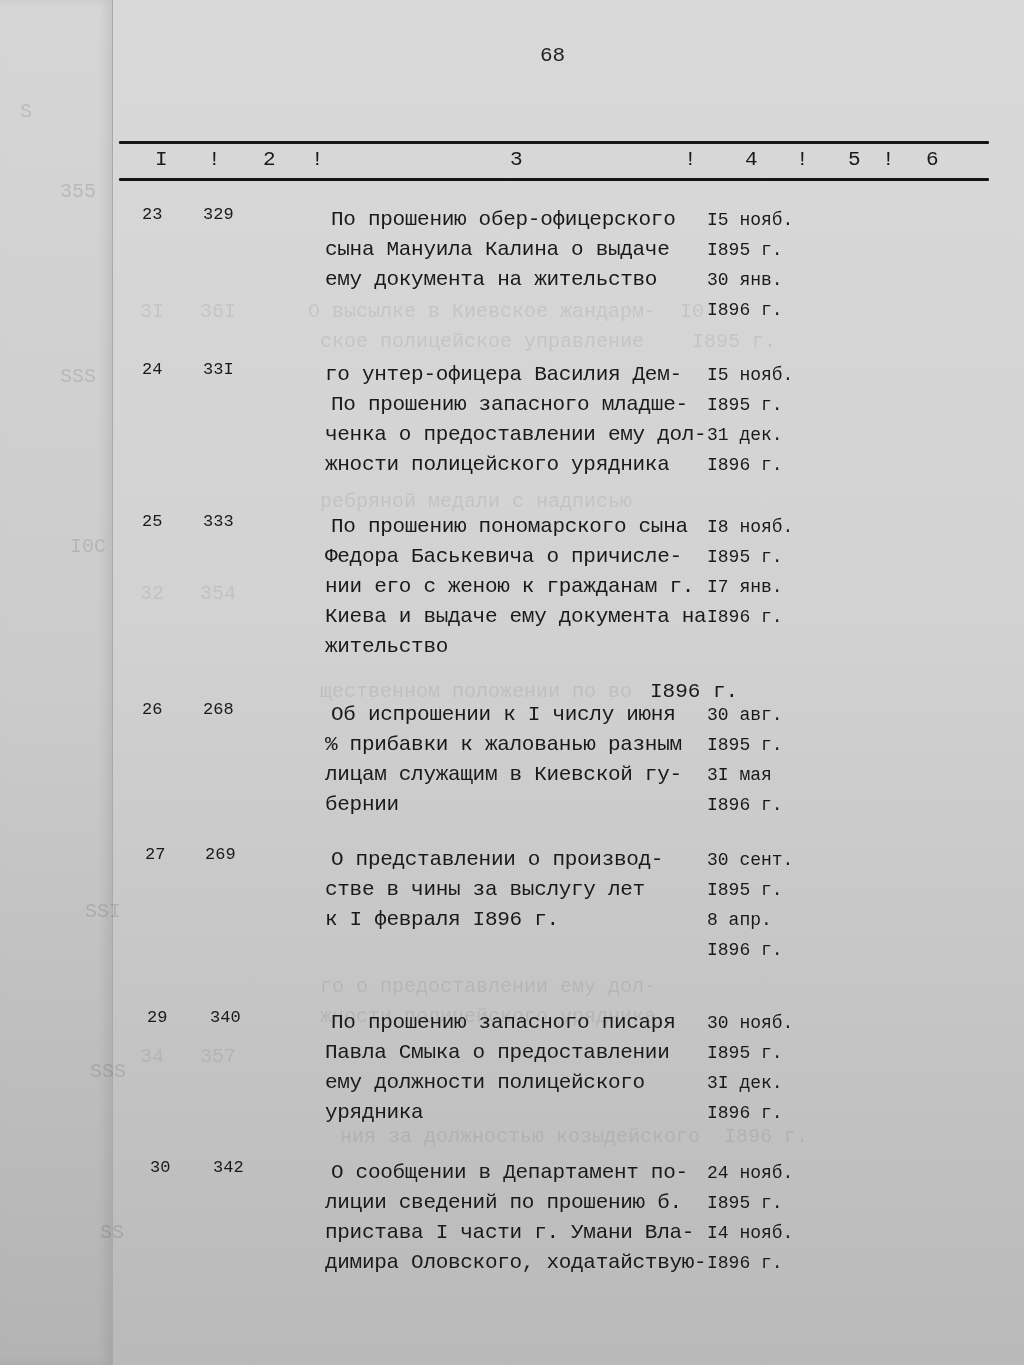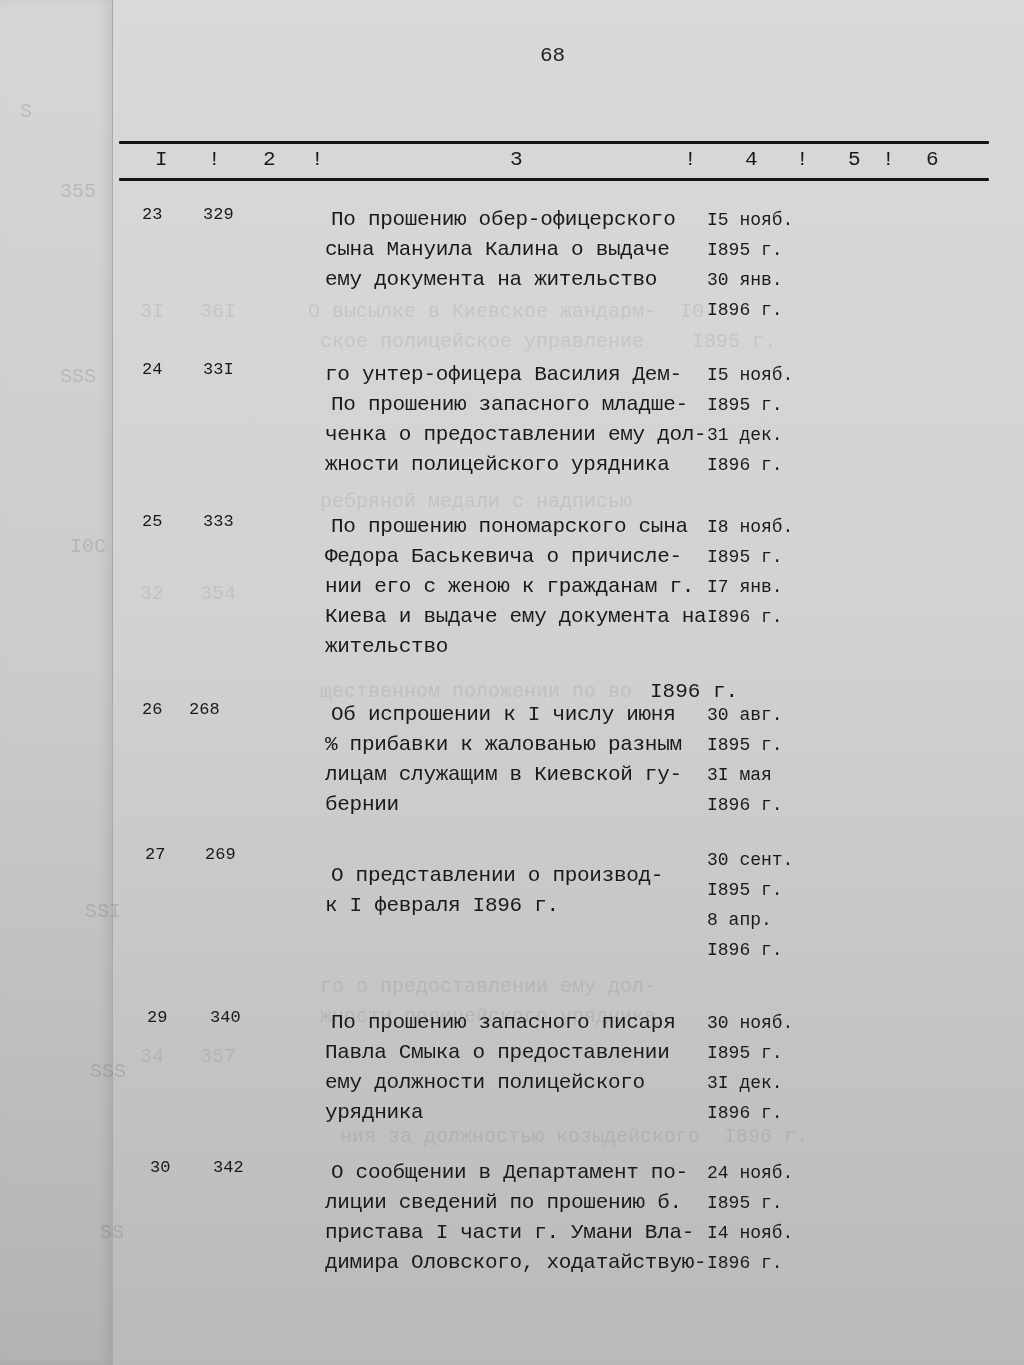--- a/index.html
+++ b/index.html
@@ -141,40 +141,41 @@
       <div class="date-line">I895 г.</div>
       <div class="date-line">I7 янв.</div>
       <div class="date-line">I896 г.</div>
     </div>
   </div>
 
   <span class="stray">I896 г.</span>
 
   <div class="row" style="top:700px;">
     <span class="cell-num" style="left:142px;">26</span>
-    <span class="cell-num" style="left:189px;text-align:center;">268</span>
+    <span class="cell-num" style="left:203px;text-align:center;">268</span>
     <div class="desc">
       <div class="line" style="padding-left:6px;">Об испрошении к I числу июня</div>
       <div class="line">% прибавки к жалованью разным</div>
       <div class="line">лицам служащим в Киевской гу-</div>
       <div class="line">бернии</div>
     </div>
     <div class="dates">
       <div class="date-line">30 авг.</div>
       <div class="date-line">I895 г.</div>
       <div class="date-line">3I мая</div>
       <div class="date-line">I896 г.</div>
     </div>
   </div>
 
   <div class="row" style="top:845px;">
     <span class="cell-num" style="left:145px;">27</span>
     <span class="cell-num" style="left:205px;">269</span>
     <div class="desc">
-      <div class="line" style="padding-left:6px;margin-top:16px;">О представлении о производ-</div>
+      <div class="line" style="padding-left:6px;">О представлении о производ-</div>
+      <div class="line">стве в чины за выслугу лет</div>
       <div class="line">к I февраля I896 г.</div>
     </div>
     <div class="dates">
       <div class="date-line">30 сент.</div>
       <div class="date-line">I895 г.</div>
       <div class="date-line">8 апр.</div>
       <div class="date-line">I896 г.</div>
     </div>
   </div>
 

